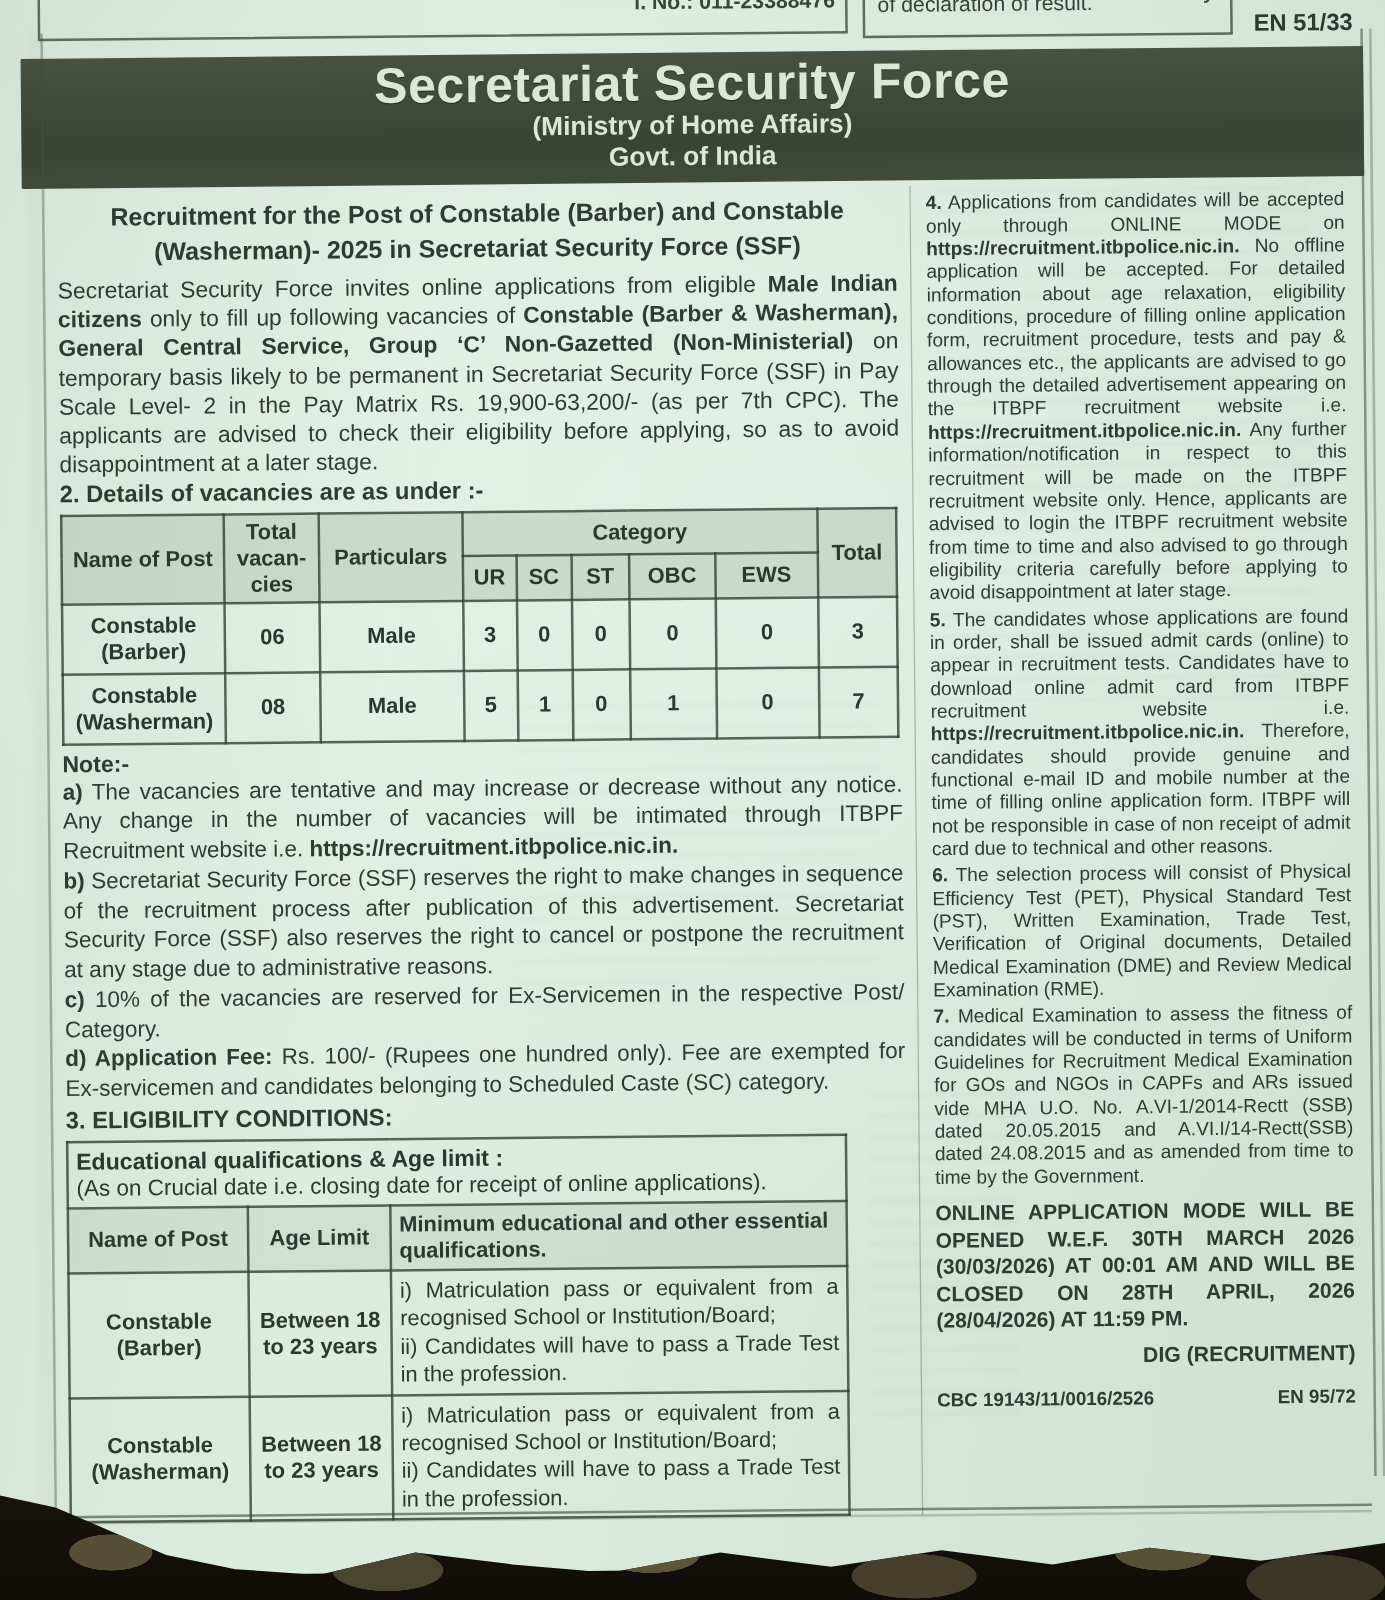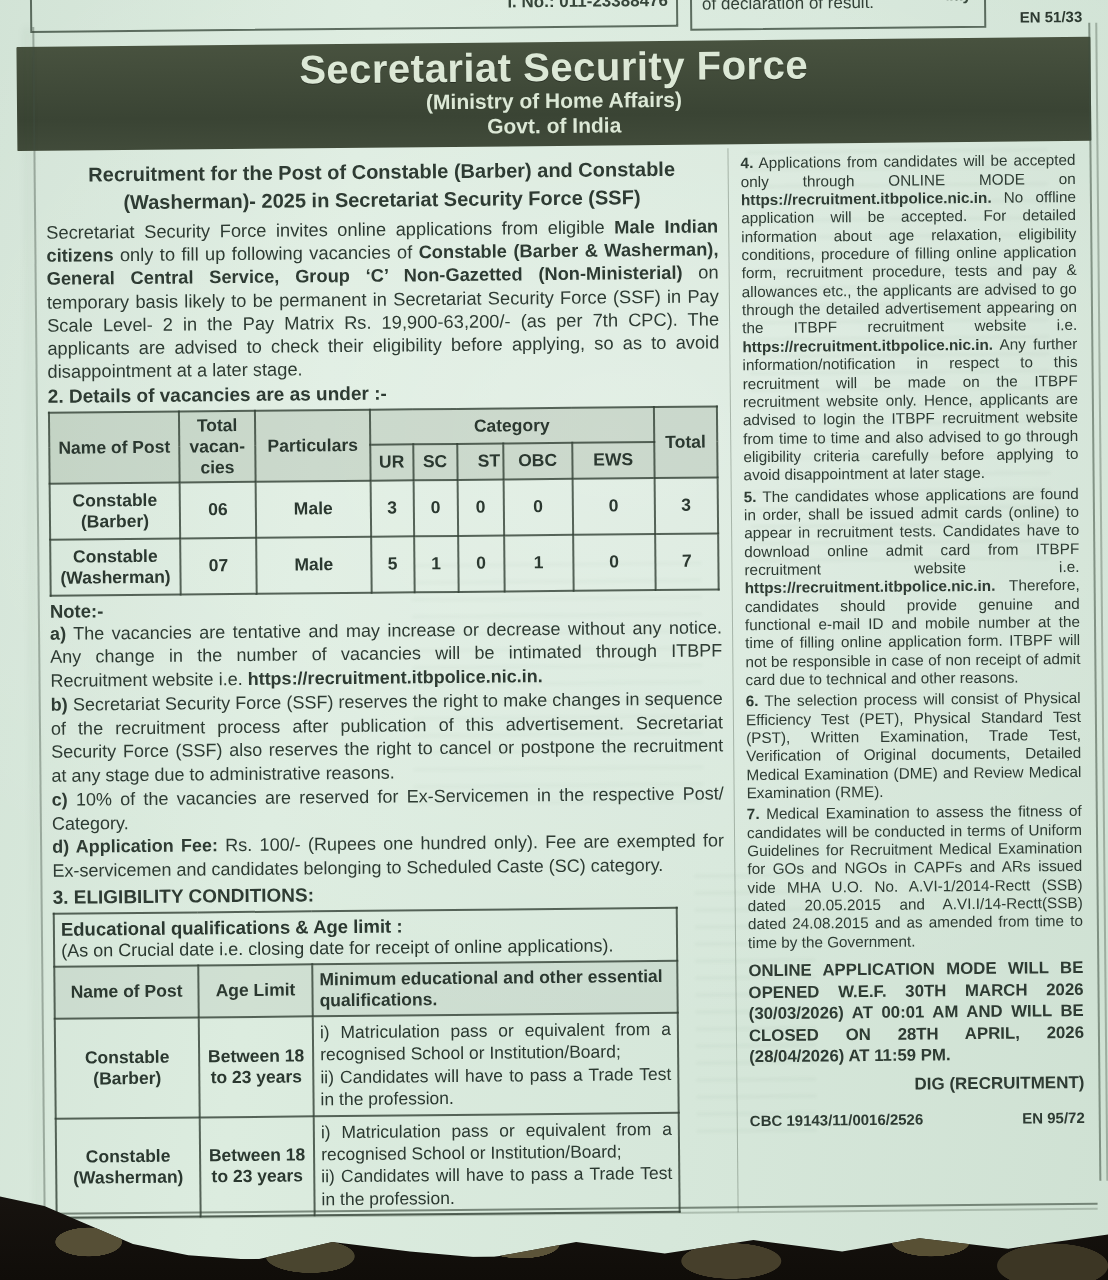--- a/index.html
+++ b/index.html
@@ -35,21 +35,21 @@
   
   .topstrip{position:relative;height:34px;margin:0 10px 0 36px;font-weight:bold;}
   .phone-box{position:absolute;left:0;top:-8px;width:648px;height:36px;
     border:2px solid rgba(50,65,52,0.75);border-top:none;
     display:flex;align-items:flex-start;justify-content:flex-end;
     font-size:17px;padding:0 8px 0 0;box-sizing:border-box;color:#36453a;}
   .result-box{position:absolute;left:660px;top:-6px;width:296px;height:38px;
     border:2px solid rgba(50,65,52,0.75);border-top:none;
     font-size:17px;padding:2px 0 0 10px;box-sizing:border-box;color:#334137;font-weight:normal;}
   .date-frag{position:absolute;right:6px;top:-10px;font-size:16px;color:#3a4a3e;}
-  .en-top{position:absolute;right:10px;top:13px;font-size:15px;color:#2c3930;}
+  .en-top{position:absolute;right:10px;top:13px;font-size:19px;color:#2c3930;}
 
   
   .band{margin:8px 12px 0 22px;background:linear-gradient(180deg,#48523f,#3a4434 70%,#414b3a);
     color:#dce8d6;text-align:center;padding:4px 0 8px;border-radius:1px;}
   .band-title{font-size:40px;font-weight:bold;letter-spacing:0.5px;line-height:1.05;
     text-shadow:0 1px 0 rgba(0,0,0,0.35);}
   .band-sub{font-size:21px;font-weight:bold;line-height:1.2;}
 
   
   .columns{display:flex;margin:4px 14px 0 50px;}
@@ -61,21 +61,21 @@
   .b{font-weight:bold;}
   .sec-heading{font-size:19px;font-weight:bold;margin:3px 0 4px;}
 
   table{border-collapse:collapse;}
   .vac-table{width:670px;font-size:17.5px;font-weight:bold;text-align:center;color:#2b3830;}
   .vac-table th,.vac-table td{border:2px solid rgba(50,64,52,0.8);padding:3px 2px;}
   .vac-table th{background:rgba(125,142,120,0.22);}
   .vac-table .c-post{width:128px;}
   .vac-table .c-tv{width:74px;margin-top:32px;}
   .vac-table .c-part{width:114px;}
-  .vac-table .c-ur{width:40px;margin-top:11px;} .vac-table .c-sc{width:42px;} .vac-table .c-st{width:45px;text-align:right;}
+  .vac-table .c-ur{width:40px;margin-top:11px;} .vac-table .c-sc{width:42px;} .vac-table .c-st{width:45px;}
   .vac-table .c-obc{width:70px;} .vac-table .c-ews{width:86px;} .vac-table .c-tot{width:62px;}
   .vac-table td{padding:6px 2px;}
 
   .note{margin-top:4px;}
   .note p{font-size:18px;line-height:1.32;text-align:justify;margin:0;}
   .note-head{font-size:18.5px;font-weight:bold;margin:2px 0 0;}
 
   .elig-table{width:625px;font-size:17.5px;color:#2b3830;margin-top:4px;}
   .elig-table th,.elig-table td{border:2px solid rgba(50,64,52,0.8);padding:4px 6px;vertical-align:middle;}
   .elig-caption1{font-size:18.5px;font-weight:bold;}
@@ -161,21 +161,21 @@
           <td>Male</td>
           <td>3</td>
           <td>0</td>
           <td>0</td>
           <td>0</td>
           <td>0</td>
           <td>3</td>
         </tr>
         <tr>
           <td>Constable (Washerman)</td>
-          <td>07</td>
+          <td>08</td>
           <td>Male</td>
           <td>5</td>
           <td>1</td>
           <td>0</td>
           <td>1</td>
           <td>0</td>
           <td>7</td>
         </tr>
       </tbody>
         </table>

